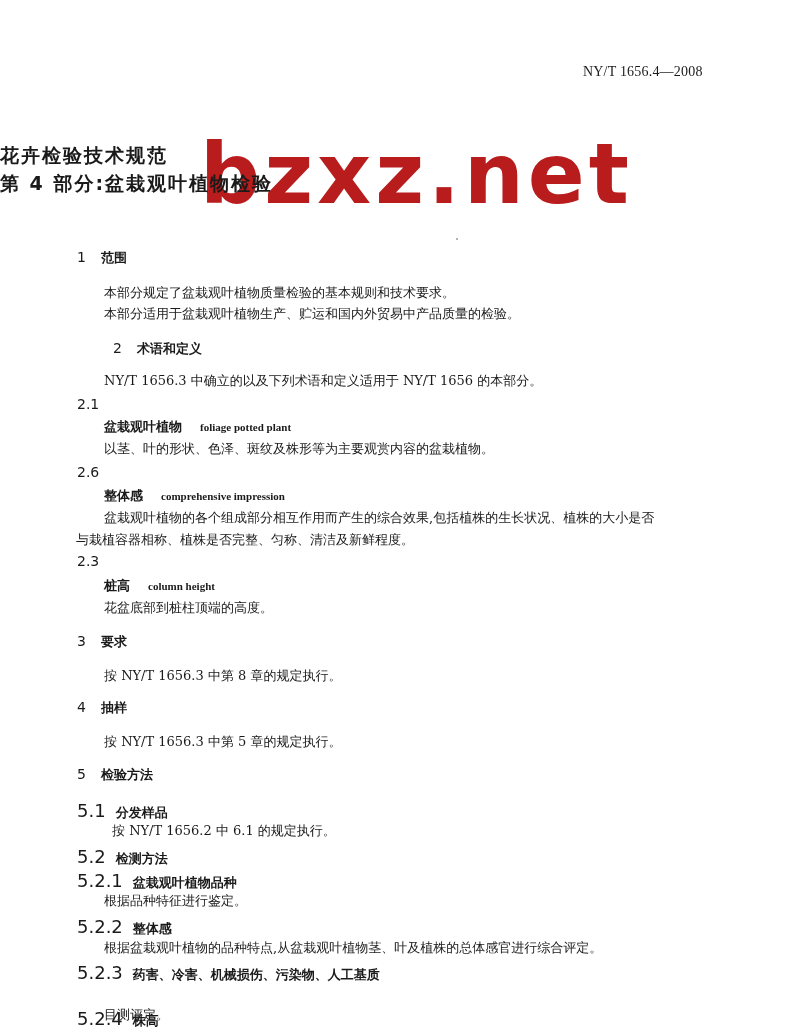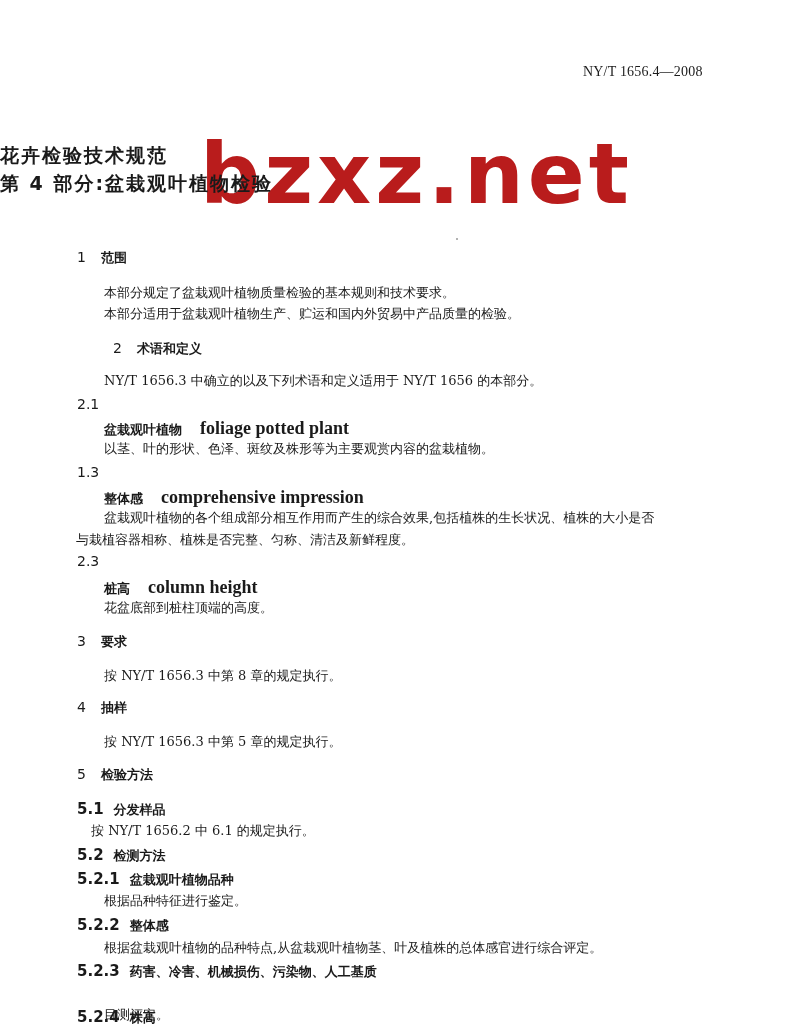--- a/index.html
+++ b/index.html
@@ -11,24 +11,24 @@
   .docnum { top: 64px; left: 583px; font-size: 14px; font-family: "Liberation Serif", serif; letter-spacing: 0.2px; }
   .watermark {
     top: 132px; left: 200px; font-family: "DejaVu Sans", sans-serif; font-weight: bold;
     font-size: 84px; color: #b91c1c; letter-spacing: 4px; line-height: 1;
   }
   .title1 { top: 143px; left: 0; width: 800px; text-align: left; font-family: "DejaVu Sans", sans-serif; font-weight: bold; font-size: 19px; letter-spacing: 2px; }
   .title2 { top: 171px; left: 0; width: 800px; text-align: left; font-family: "DejaVu Sans", sans-serif; font-weight: bold; font-size: 19px; letter-spacing: 2px; }
   .h1 { font-family: "DejaVu Sans", sans-serif; font-size: 13px; font-weight: bold; }
   .h1 .num { font-weight: normal; display: inline-block; width: 24px; font-size: 14px; }
   .h2 { font-family: "DejaVu Sans", sans-serif; font-size: 13px; font-weight: bold; }
-  .h2 .num { font-weight: bold; font-size: 15px; display: inline-block; margin-right: 10px; }
+  .h2 .num { font-weight: normal; font-size: 18px; display: inline-block; margin-right: 10px; }
   .termnum { font-family: "DejaVu Sans", sans-serif; font-size: 14px; }
   .term { font-size: 13px; font-weight: bold; }
-  .term .en { font-family: "Liberation Serif", serif; font-weight: bold; margin-left: 18px; font-size: 18px; }
+  .term .en { font-family: "Liberation Serif", serif; font-weight: bold; margin-left: 18px; font-size: 11px; }
   .p { font-size: 13px; }
   .dot { position: absolute; width: 2px; height: 2px; background: #999; border-radius: 1px; }
 </style>
 </head>
 <body>
 
 <div class="abs docnum">NY/T 1656.4—2008</div>
 
 <div class="abs watermark">bzxz.net</div>
 
@@ -47,21 +47,21 @@
   <span class="num">2</span><span>术语和定义</span>
 </div>
 <div class="abs p" style="top:372px;left:104px;">NY/T 1656.3 中确立的以及下列术语和定义适用于 NY/T 1656 的本部分。</div>
 
 <div class="abs termnum" style="top:396px;left:77px;">2.1</div>
 <div class="abs term" style="top:418px;left:104px;">
   <span>盆栽观叶植物</span><span class="en">foliage potted plant</span>
 </div>
 <div class="abs p" style="top:440px;left:104px;">以茎、叶的形状、色泽、斑纹及株形等为主要观赏内容的盆栽植物。</div>
 
-<div class="abs termnum" style="top:464px;left:77px;">1.3</div>
+<div class="abs termnum" style="top:464px;left:77px;">2.6</div>
 <div class="abs term" style="top:487px;left:104px;">
   <span>整体感</span><span class="en">comprehensive impression</span>
 </div>
 <div class="abs p" style="top:509px;left:104px;">盆栽观叶植物的各个组成部分相互作用而产生的综合效果,包括植株的生长状况、植株的大小是否</div>
 <div class="abs p" style="top:531px;left:76px;">与栽植容器相称、植株是否完整、匀称、清洁及新鲜程度。</div>
 
 <div class="abs termnum" style="top:553px;left:77px;">2.3</div>
 <div class="abs term" style="top:577px;left:104px;">
   <span>桩高</span><span class="en">column height</span>
 </div>
@@ -77,21 +77,21 @@
 </div>
 <div class="abs p" style="top:733px;left:104px;">按 NY/T 1656.3 中第 5 章的规定执行。</div>
 
 <div class="abs h1" style="top:766px;left:77px;">
   <span class="num">5</span><span>检验方法</span>
 </div>
 
 <div class="abs h2" style="top:800px;left:77px;">
   <span class="num">5.1</span><span>分发样品</span>
 </div>
-<div class="abs p" style="top:822px;left:91px;">按 NY/T 1656.2 中 6.1 的规定执行。</div>
+<div class="abs p" style="top:822px;left:112px;">按 NY/T 1656.2 中 6.1 的规定执行。</div>
 
 <div class="abs h2" style="top:846px;left:77px;">
   <span class="num">5.2</span><span>检测方法</span>
 </div>
 
 <div class="abs h2" style="top:870px;left:77px;">
   <span class="num">5.2.1</span><span>盆栽观叶植物品种</span>
 </div>
 <div class="abs p" style="top:892px;left:104px;">根据品种特征进行鉴定。</div>
 

